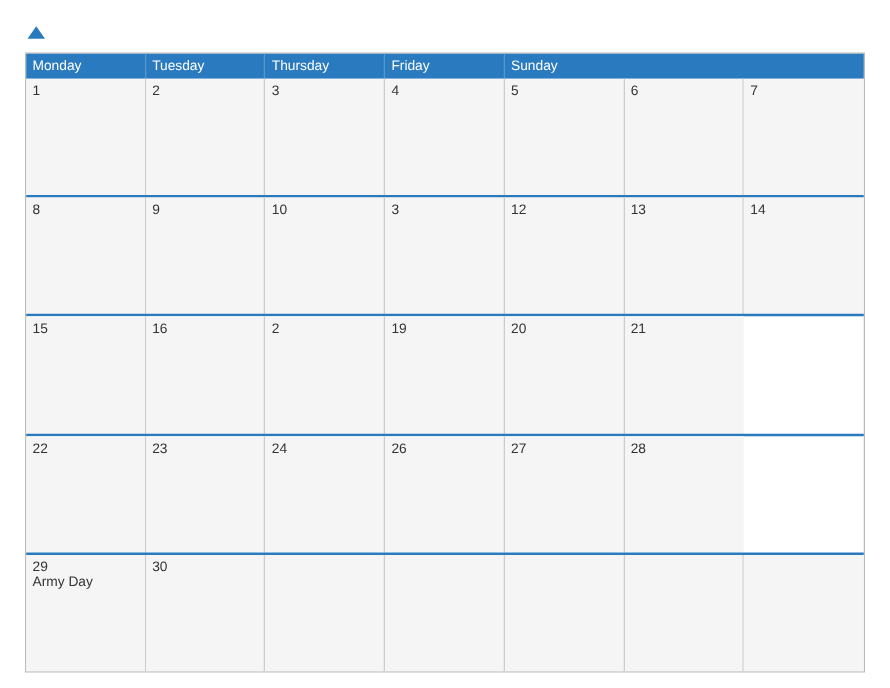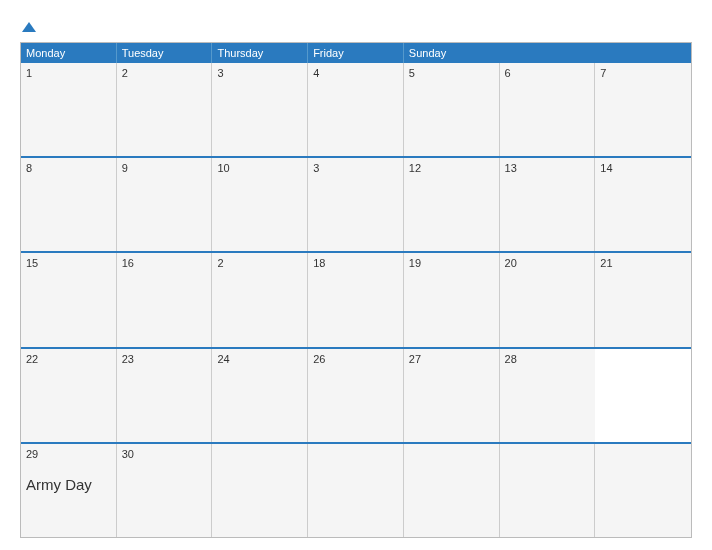--- a/index.html
+++ b/index.html
@@ -112,23 +112,23 @@
     }
     .day-cell.empty {
       background: #f5f5f5;
     }
     .day-number {
       font-size: 11px;
       color: #333;
       font-weight: normal;
     }
     .day-event {
-      font-size: 15px;
-      color: #333;
-      margin-top: 16px;
+      font-size: 11px;
+      color: #333;
+      margin-top: 0;
     }
   </style>
 </head>
 <body>
 
 <div class="page">
   <div class="header">
     <div class="logo">
       <span>
         <span class="logo-general"></span><span class="logo-triangle"></span>
@@ -198,23 +198,20 @@
           <div class="day-cell">
             <span class="day-number">15</span>
           </div>
           <div class="day-cell">
             <span class="day-number">16</span>
           </div>
           <div class="day-cell">
             <span class="day-number">2</span>
           </div>
           <div class="day-cell">
-            <span class="day-number">18</span>
-          </div>
-          <div class="day-cell">
             <span class="day-number">19</span>
           </div>
           <div class="day-cell">
             <span class="day-number">20</span>
           </div>
           <div class="day-cell">
             <span class="day-number">21</span>
           </div>
         </div>
         <div class="week-row">

